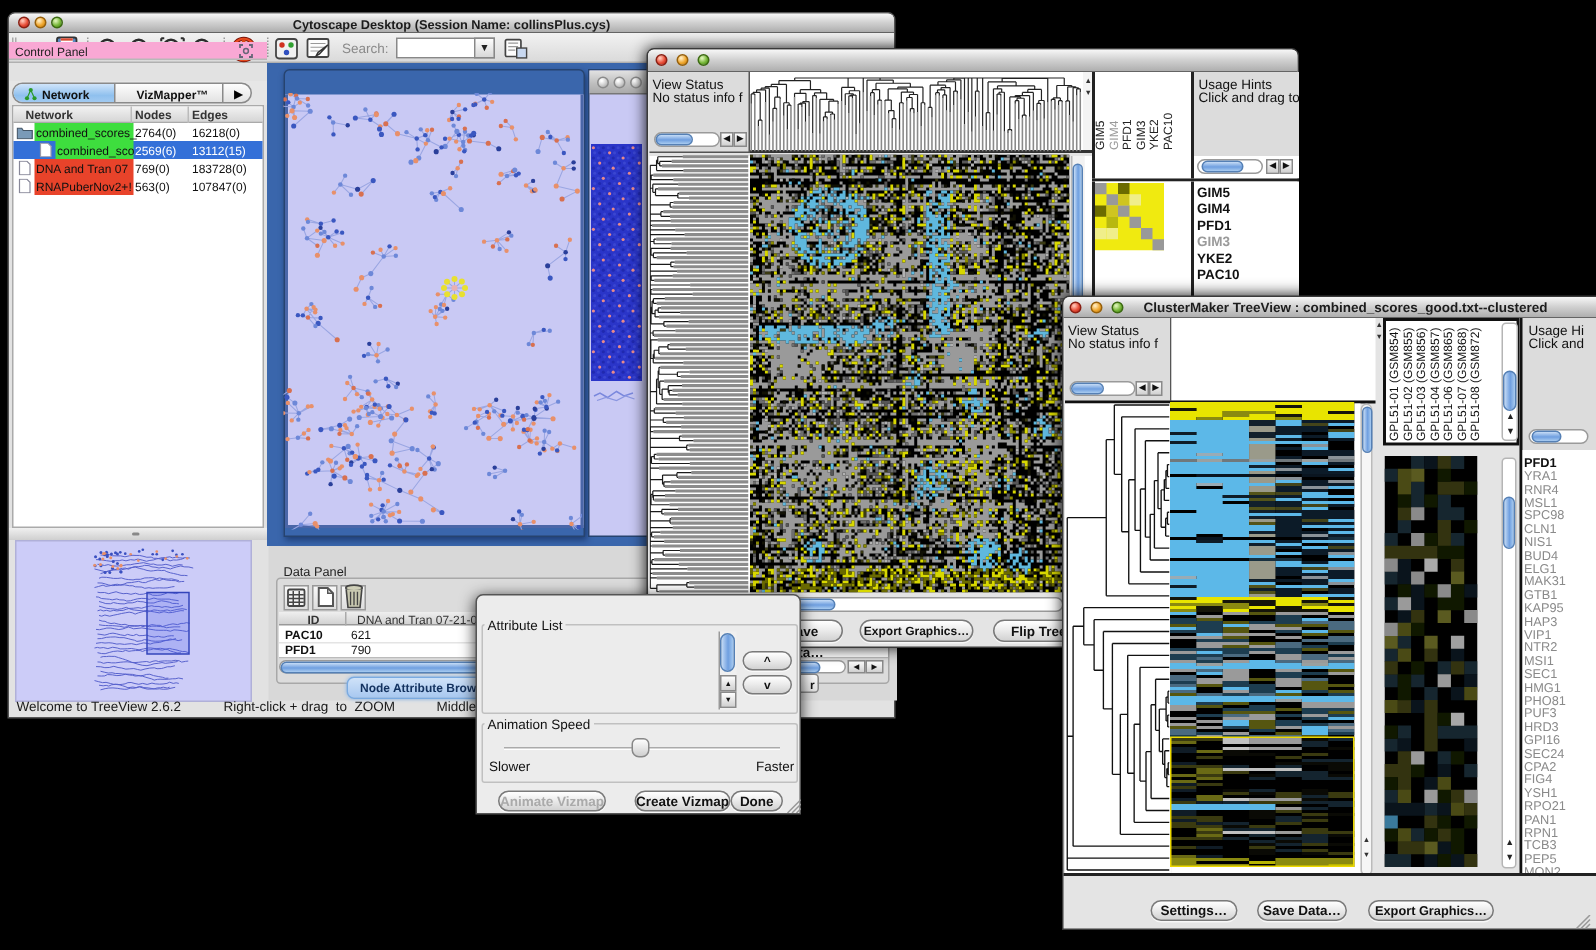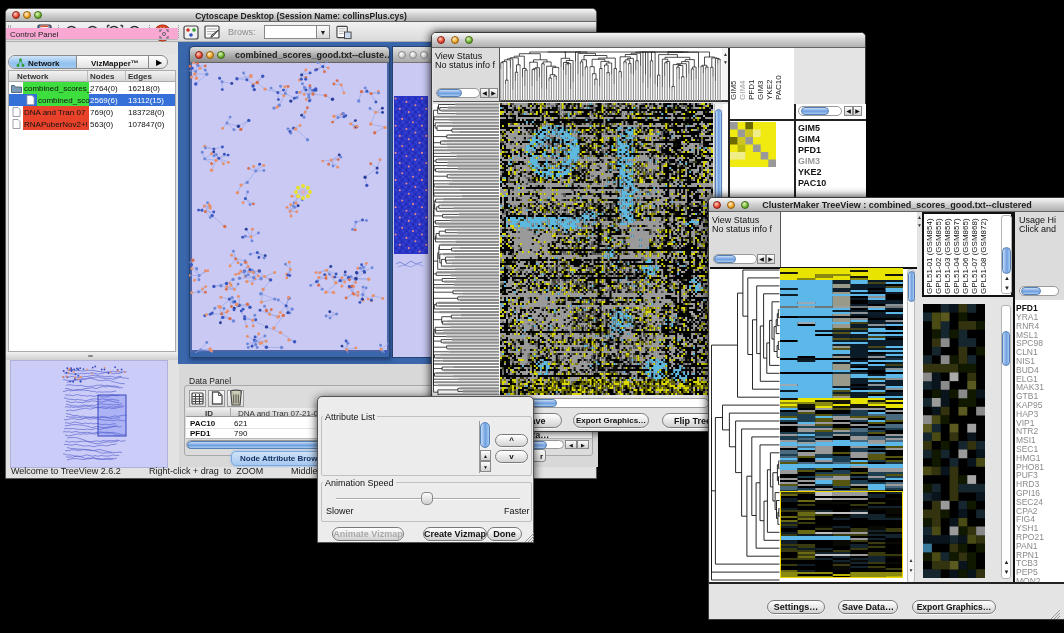--- a/index.html
+++ b/index.html
@@ -78,21 +78,21 @@
         <rect x="1" y="1" width="14" height="13" rx="2" fill="#f0f0f0" stroke="#444" stroke-width="1.2"></rect>
         <circle cx="5" cy="5" r="1.8" fill="#d03020"></circle>
         <circle cx="11" cy="5" r="1.8" fill="#30a030"></circle>
         <circle cx="8" cy="10" r="1.8" fill="#3050c0"></circle>
       </svg>
     <svg class="a" style="left:198px;top:3px" width="17" height="15" viewBox="0 0 17 15">
         <rect x="1" y="1" width="14" height="12" rx="1" fill="#fdfdfd" stroke="#444" stroke-width="1.2"></rect>
         <path d="M3 4h10M3 6.5h10M3 9h6" stroke="#999" stroke-width=".8"></path>
         <path d="M14.5 5 L9 11 l-2.2 1.2 L8 10z" fill="#e8e8e8" stroke="#333" stroke-width="1"></path>
       </svg>
-    <div class="t9" style="position:absolute;left:222px;top:5px;color:#8a8a8a">Brows:</div>
+    <div class="t9" style="position:absolute;left:222px;top:5px;color:#8a8a8a">Search:</div>
     <div class="a" style="left:258px;top:3px;width:66px;height:14px;background:#fff;border:1px solid #888"></div>
     <div class="a" style="left:310px;top:3px;width:14px;height:14px;background:linear-gradient(#fdfdfd,#d8d8d8);border:1px solid #888;font-size:7px;text-align:center;line-height:13px;color:#222">▼</div>
     <svg class="a" style="left:330px;top:3px" width="16" height="15" viewBox="0 0 17 15">
         <rect x="1" y="1" width="11" height="12" rx="1" fill="#fdfdfd" stroke="#444" stroke-width="1.2"></rect>
         <path d="M3 3.5h7M3 6h7M3 8.5h5" stroke="#999" stroke-width=".8"></path>
         <rect x="9" y="7" width="7" height="7" fill="#c8d8f0" stroke="#444" stroke-width="1"></rect>
       </svg>
   </div>
 
   <div class="a" style="left:0;top:19px;width:172px;height:12px;background:#f9a8d4;border-bottom:1px solid #b8b8b8">
@@ -295,26 +295,20 @@
       <div class="sab" style="left:380px;top:54px;width:12px;height:9px;font-size:5px;line-height:8px">◀</div>
       <div class="sab" style="left:392px;top:54px;width:12px;height:9px;font-size:5px;line-height:8px">▶</div>
     </div>
   </div>
   <div class="a" style="left:225px;top:442px;width:100px;height:15px;background:linear-gradient(#cfe2f8,#a8c8f0);border:1.5px solid #7aaae0;border-radius:5px;box-shadow:0 0 3px #88b8f0">
     <div class="t8" style="position:absolute;left:8px;top:2px;font-weight:bold;color:#13325f">Node Attribute Brows</div>
   </div>
 </div>
 
 <div class="a" style="left:189px;top:46px;width:201px;height:312px;border:1px solid #26436f;border-radius:4px 4px 0 0;box-shadow:1px 2px 4px rgba(0,20,60,.5)">
-  <div class="tbar a" style="left:0;top:0;width:100%;height:16px;background:linear-gradient(#dedede,#a8a8a8 60%,#8e8e8e)">
-    <div class="tl tlr" style="left:5px;top:4px"></div>
-    <div class="tl tlo" style="left:16px;top:4px"></div>
-    <div class="tl tlg" style="left:27px;top:4px"></div>
-    <div class="ttext" style="margin-top:3px;margin-left:45px;text-align:left;overflow:hidden;height:11px">combined_scores_good.txt--cluste…</div>
-  </div>
   <div class="a" style="left:0;top:16px;width:199px;height:289px;background:#c9c9f4;border:2px solid #4a66a8;border-top:none"></div>
 </div>
 <svg style="position:absolute;left:189px;top:62px" width="199" height="291" viewBox="189 62 199 291">
     <path stroke="#9aa6e2" stroke-width="0.7" fill="none" d="M252.7 320.2L253.2 326.0M252.7 320.2L244.6 318.6M252.7 320.2L254.8 315.3M252.7 320.2L244.7 316.6M252.7 320.2L266.5 326.9M266.5 326.9L280.5 332.6M280.5 332.6L294.6 341.7M294.6 341.7L288.9 339.9M200.6 349.8L206.8 342.5M200.6 349.8L211.4 350.9M200.6 349.8L192.2 354.8M200.6 349.8L210.1 349.0M210.1 349.0L216.7 359.9M216.7 359.9L231.8 371.9M231.8 371.9L240.7 371.8M240.7 371.8L248.2 380.1M338.0 117.4L342.1 114.1M338.0 117.4L332.6 122.1M338.0 117.4L344.0 116.8M338.0 117.4L345.8 115.7M338.0 117.4L334.0 116.2M334.0 116.2L343.2 113.4M336.7 313.9L326.1 316.0M336.7 313.9L330.0 318.0M336.7 313.9L329.8 311.7M298.0 196.2L302.3 199.9M298.0 196.2L294.1 203.0M298.0 196.2L291.9 196.2M298.0 196.2L296.0 203.3M213.9 149.1L204.8 146.2M213.9 149.1L205.3 147.9M213.9 149.1L222.4 147.0M218.8 158.2L223.4 163.8M218.8 158.2L228.1 155.1M218.8 158.2L224.4 154.3M218.8 158.2L216.3 154.6M218.8 158.2L213.7 151.9M218.8 158.2L228.4 162.4M218.8 158.2L213.9 155.7M373.3 295.6L368.2 299.1M373.3 295.6L382.8 298.5M373.3 295.6L371.7 300.7M222.1 81.7L231.8 83.5M222.1 81.7L219.6 78.2M222.1 81.7L222.3 89.6M375.7 112.2L382.5 112.4M375.7 112.2L370.0 108.5M375.7 112.2L382.4 108.2M375.7 112.2L370.8 124.0M370.8 124.0L384.9 127.4M384.9 127.4L374.7 132.7M244.6 318.8L255.8 319.8M244.6 318.8L246.7 326.4M244.6 318.8L241.3 311.0M195.7 71.4L187.6 70.7M195.7 71.4L191.5 77.2M195.7 71.4L197.4 63.7M195.7 71.4L189.9 66.2M195.7 71.4L199.9 68.4M195.7 71.4L192.2 68.2M195.7 71.4L196.4 78.3M196.4 78.3L194.7 73.9M194.7 73.9L206.8 74.2M206.8 74.2L195.8 84.0M326.4 270.2L329.5 274.2M326.4 270.2L330.8 266.5M326.4 270.2L316.0 272.6M326.4 270.2L333.7 277.0M326.4 270.2L336.1 274.0M326.4 270.2L319.8 272.9M326.4 270.2L335.8 282.8M335.8 282.8L348.6 277.5M305.1 112.1L307.4 107.8M305.1 112.1L304.0 117.4M305.1 112.1L301.7 115.3M239.9 305.1L233.1 302.2M239.9 305.1L238.4 296.4M239.9 305.1L234.2 308.2M239.9 305.1L234.0 309.9M239.9 305.1L243.1 309.3M239.9 305.1L238.8 305.4M238.8 305.4L247.4 304.3M247.4 304.3L250.0 307.2M250.0 307.2L236.8 304.4M350.7 123.7L354.7 127.5M350.7 123.7L357.0 127.0M350.7 123.7L355.4 120.6M350.7 123.7L356.1 127.0M350.7 123.7L356.8 126.3M254.4 340.0L255.6 344.8M254.4 340.0L247.4 336.4M254.4 340.0L255.8 344.6M254.4 340.0L261.9 342.7M254.4 340.0L257.2 347.5M254.4 340.0L252.1 346.2M254.4 340.0L266.4 347.3M266.4 347.3L281.6 347.5M251.0 236.8L258.4 233.0M251.0 236.8L246.2 229.2M251.0 236.8L252.0 240.9M251.0 236.8L242.7 237.2M251.0 236.8L245.4 236.1M251.0 236.8L252.4 229.3M293.6 128.0L287.9 128.9M293.6 128.0L290.8 133.2M293.6 128.0L300.1 125.5M293.6 128.0L289.9 131.4M293.6 128.0L295.6 129.0M295.6 129.0L307.5 139.7M199.2 275.5L188.8 275.4M199.2 275.5L207.7 270.8M199.2 275.5L205.3 271.0M199.2 275.5L194.5 280.3M199.2 275.5L198.9 279.8M199.2 275.5L191.9 268.6M199.2 275.5L196.6 268.7M196.6 268.7L191.3 264.8M191.3 264.8L192.9 260.3M192.9 260.3L179.1 269.7M179.1 269.7L177.4 274.3M226.9 123.0L230.1 117.1M226.9 123.0L222.6 128.4M226.9 123.0L234.0 129.8M226.9 123.0L238.4 126.2M238.4 126.2L248.8 120.4M248.8 120.4L240.8 129.4M341.3 85.0L337.1 80.6M341.3 85.0L343.9 92.9M341.3 85.0L333.9 84.0M301.6 74.7L305.9 70.0M301.6 74.7L299.4 80.0M301.6 74.7L306.0 77.6M301.6 74.7L305.7 79.2M301.6 74.7L310.1 72.9M301.6 74.7L301.4 79.3M246.9 79.8L250.9 75.6M246.9 79.8L253.5 84.2M246.9 79.8L243.6 73.0M246.9 79.8L236.9 78.7M236.9 78.7L250.9 76.4M342.0 277.7L345.2 272.0M342.0 277.7L341.9 286.3M342.0 277.7L334.9 277.1M342.0 277.7L344.6 282.0M212.2 313.1L204.8 315.7M212.2 313.1L206.3 314.7M212.2 313.1L214.9 308.2M305.9 89.8L304.1 94.4M305.9 89.8L315.8 90.2M305.9 89.8L312.2 90.3M305.9 89.8L308.9 97.2M305.9 89.8L302.4 83.7M305.9 89.8L296.7 92.5M305.9 89.8L304.6 87.6M304.6 87.6L296.8 97.6M296.8 97.6L290.8 101.1M317.6 281.1L326.0 276.0M317.6 281.1L318.6 285.2M317.6 281.1L322.2 289.2M317.6 281.1L310.7 285.4M235.7 258.7L230.0 266.0M235.7 258.7L233.4 251.2M235.7 258.7L238.0 262.8M235.7 258.7L231.5 255.3M235.7 258.7L245.1 260.9M235.7 258.7L241.2 264.8M322.8 66.4L324.5 71.8M322.8 66.4L326.8 61.5M322.8 66.4L328.1 67.9M322.8 66.4L315.6 70.0M322.8 66.4L316.9 69.1M322.8 66.4L316.8 69.6M322.8 66.4L317.8 62.5M255.0 278.5L252.3 270.1M255.0 278.5L252.2 283.7M255.0 278.5L248.2 274.8M362.8 294.6L354.2 294.5M362.8 294.6L371.4 300.3M362.8 294.6L363.0 300.2M362.8 294.6L366.1 288.0M362.8 294.6L362.4 299.2M362.8 294.6L359.9 302.4M362.8 294.6L363.1 287.1M371.1 93.6L378.4 91.5M371.1 93.6L378.6 93.1M371.1 93.6L375.9 102.0M371.1 93.6L365.2 88.0M371.1 93.6L366.9 91.3M371.1 93.6L361.5 91.6M361.5 91.6L358.7 101.0M255.8 171.0L253.7 166.5M255.8 171.0L263.7 165.4M255.8 171.0L263.9 170.5M255.8 171.0L248.6 168.4M255.8 171.0L259.7 164.2M255.8 171.0L247.2 182.4M247.2 182.4L241.1 185.1M241.1 185.1L237.4 192.8M264.6 276.6L270.1 279.8M264.6 276.6L274.6 272.5M264.6 276.6L258.6 270.9M264.6 276.6L258.2 276.0M264.6 276.6L270.6 279.9M270.6 279.9L263.1 289.4M263.1 289.4L261.4 302.1M261.4 302.1L274.8 299.1M274.8 299.1L260.8 293.8M353.1 293.6L346.1 298.0M353.1 293.6L349.0 287.8M353.1 293.6L349.3 286.5M353.1 293.6L351.4 286.8M353.1 293.6L358.0 292.3M353.1 293.6L357.8 295.6M353.1 293.6L353.7 286.5M318.8 277.4L324.7 274.6M318.8 277.4L316.5 281.8M318.8 277.4L326.0 278.4M355.9 278.2L357.0 273.2M355.9 278.2L351.0 276.7M355.9 278.2L349.4 279.8M355.9 278.2L345.2 275.1M355.9 278.2L351.9 286.1M355.9 278.2L355.7 282.4M355.9 278.2L364.5 272.4M355.9 278.2L368.7 279.2M368.7 279.2L356.0 278.9M356.0 278.9L340.2 280.6M340.2 280.6L325.9 292.2M325.9 292.2L333.5 292.4M234.5 289.3L238.1 284.1M234.5 289.3L231.0 285.4M234.5 289.3L226.9 286.6M234.5 289.3L226.3 289.2M234.5 289.3L230.0 283.5M234.5 289.3L220.9 285.8M220.9 285.8L213.9 286.4M213.9 286.4L226.5 283.5M226.5 283.5L233.1 279.4M245.4 198.5L253.4 203.9M245.4 198.5L247.7 192.0M245.4 198.5L243.0 202.6M245.4 198.5L250.1 204.6M377.1 168.1L377.0 172.7M377.1 168.1L370.7 163.8M377.1 168.1L379.9 159.8M377.1 168.1L365.1 177.2M365.1 177.2L366.8 185.4M257.3 252.5L250.4 254.2M257.3 252.5L258.9 257.5M257.3 252.5L265.2 255.8M257.3 252.5L264.1 258.0M381.0 349.3L388.4 343.7M381.0 349.3L388.6 356.0M381.0 349.3L383.8 354.9M381.0 349.3L380.6 345.3M381.0 349.3L385.8 351.4M248.1 266.4L246.2 262.5M248.1 266.4L244.4 271.2M248.1 266.4L240.8 271.2M248.1 266.4L249.7 271.2M248.1 266.4L245.3 262.4M248.1 266.4L253.9 272.2M248.1 266.4L261.1 278.7M261.1 278.7L246.9 281.6M229.3 298.9L220.9 297.3M229.3 298.9L231.5 306.5M229.3 298.9L234.8 301.7M229.3 298.9L237.0 304.5M237.0 304.5L232.1 297.6M232.1 297.6L220.3 307.3M198.6 291.8L205.4 292.3M198.6 291.8L205.7 286.6M198.6 291.8L202.6 289.0M198.6 291.8L191.7 292.7M308.8 94.7L314.1 90.3M308.8 94.7L306.3 99.5M308.8 94.7L310.0 87.8M308.8 94.7L299.7 92.4M308.8 94.7L310.1 99.9M308.8 94.7L309.5 100.9M308.8 94.7L309.9 85.7M308.8 94.7L315.8 88.9M315.8 88.9L313.0 94.0M313.0 94.0L325.5 95.5M325.5 95.5L332.5 99.2M269.6 314.3L266.4 310.3M269.6 314.3L271.3 309.6M269.6 314.3L277.9 317.2M269.6 314.3L260.0 310.2M269.6 314.3L264.5 306.2M269.6 314.3L266.5 310.9M269.6 314.3L278.8 316.2M285.3 93.5L288.0 86.5M285.3 93.5L280.5 86.2M285.3 93.5L284.8 86.8M285.3 93.5L294.4 98.2M285.3 93.5L279.2 105.3M279.2 105.3L274.0 108.1M274.0 108.1L277.2 107.1M244.0 272.0L245.2 276.5M244.0 272.0L245.9 276.0M244.0 272.0L238.9 273.6M244.0 272.0L253.1 272.5M244.0 272.0L235.7 274.4M244.0 272.0L249.9 269.7M244.0 272.0L259.4 271.0M259.4 271.0L253.7 277.7M253.7 277.7L239.5 278.3M364.2 271.3L366.3 263.4M364.2 271.3L372.1 267.8M364.2 271.3L356.5 272.5M364.2 271.3L361.6 264.7M364.2 271.3L363.3 267.2M364.2 271.3L357.9 268.2M364.2 271.3L360.4 268.2M331.3 160.1L337.7 167.2M331.3 160.1L333.1 166.0M331.3 160.1L322.7 161.1M331.3 160.1L328.6 164.3M331.3 160.1L339.3 154.9M331.3 160.1L338.2 159.6M331.3 160.1L340.9 157.1M290.1 211.2L287.1 207.4M290.1 211.2L296.8 211.7M290.1 211.2L290.6 204.7M290.1 211.2L298.1 205.8M290.1 211.2L293.2 206.0M290.1 211.2L291.1 216.0M290.1 211.2L294.9 207.2M204.4 205.9L210.1 208.2M204.4 205.9L210.3 206.4M204.4 205.9L201.9 210.2M204.4 205.9L207.6 202.7M204.4 205.9L212.1 215.6M212.1 215.6L224.8 226.5M290.4 269.6L289.8 275.6M290.4 269.6L286.7 274.2M290.4 269.6L286.8 277.9M290.4 269.6L285.5 264.3M290.4 269.6L287.9 275.1M290.4 269.6L289.2 262.3M204.7 158.8L211.5 153.7M204.7 158.8L202.2 152.3M204.7 158.8L211.6 163.8M204.7 158.8L216.1 160.4M216.1 160.4L211.6 170.2M346.7 349.5L355.8 347.9M346.7 349.5L347.9 343.2M346.7 349.5L348.1 354.3M346.7 349.5L342.0 346.1M346.7 349.5L346.1 341.0M205.3 211.6L213.7 212.0M205.3 211.6L198.6 210.1M205.3 211.6L209.1 204.7M205.3 211.6L210.3 217.4M255.8 341.0L248.2 347.5M255.8 341.0L247.5 343.9M255.8 341.0L255.1 336.9M255.8 341.0L264.9 336.0M255.8 341.0L266.1 341.3M255.8 341.0L258.7 334.0M255.8 341.0L260.0 343.5M277.8 92.4L271.0 88.1M277.8 92.4L283.9 95.7M277.8 92.4L278.4 99.6M277.8 92.4L283.5 90.1M277.8 92.4L265.0 89.1M265.0 89.1L257.2 82.5M257.2 82.5L262.7 76.2M262.7 76.2L253.0 86.0M253.0 86.0L254.3 89.6M221.6 313.8L220.4 322.8M221.6 313.8L210.3 314.3M221.6 313.8L218.8 306.4M221.6 313.8L227.9 310.9M221.6 313.8L226.5 312.2M221.6 313.8L224.0 308.5M221.6 313.8L233.5 321.0M233.5 321.0L229.9 318.6M229.9 318.6L222.8 317.4M286.1 305.7L288.5 297.7M286.1 305.7L278.3 300.0M286.1 305.7L280.3 312.6M286.1 305.7L289.2 298.3M286.1 305.7L288.7 297.8M286.1 305.7L289.8 313.0M286.1 305.7L287.9 312.8M286.1 305.7L292.2 309.1M292.2 309.1L283.3 315.5M283.3 315.5L273.9 328.0M198.0 65.6L205.4 70.3M198.0 65.6L193.7 62.9M198.0 65.6L205.2 66.0M355.9 222.0L352.5 229.4M355.9 222.0L362.5 219.9M355.9 222.0L355.2 229.9M355.9 222.0L366.5 220.5M303.0 192.0L310.0 192.0M303.0 192.0L308.0 196.2M303.0 192.0L303.0 198.0M303.0 192.0L298.1 196.2M303.0 192.0L296.0 192.0M303.0 192.0L298.0 187.8M303.0 192.0L303.0 186.0M303.0 192.0L307.9 187.7"></path>
     <circle cx="252.7" cy="320.2" r="1.5" fill="#e8906a"></circle>
     <circle cx="253.2" cy="326.0" r="1.45" fill="#e8906a"></circle>
     <circle cx="244.6" cy="318.6" r="1.45" fill="#6d88d8"></circle>
     <circle cx="254.8" cy="315.3" r="1.45" fill="#6d88d8"></circle>
     <circle cx="244.7" cy="316.6" r="1.45" fill="#3a57c0"></circle>
     <circle cx="266.5" cy="326.9" r="1.7" fill="#2a3f9a"></circle>
@@ -1284,20 +1278,24 @@
   <div class="a" style="left:296px;top:15px;width:66px;height:71px;background:#fff;border-left:2px solid #222"></div>
   <svg class="a" style="left:296px;top:15px" width="66" height="71" viewBox="0 0 66 71">
     <text transform="rotate(-90 8 52) translate(8 52)" x="0" y="0" font-size="8" fill="#222" font-family="Liberation Sans">GIM5</text>
     <text transform="rotate(-90 17 52) translate(17 52)" x="0" y="0" font-size="8" fill="#9a9a9a" font-family="Liberation Sans">GIM4</text>
     <text transform="rotate(-90 26 52) translate(26 52)" x="0" y="0" font-size="8" fill="#222" font-family="Liberation Sans">PFD1</text>
     <text transform="rotate(-90 35 52) translate(35 52)" x="0" y="0" font-size="8" fill="#222" font-family="Liberation Sans">GIM3</text>
     <text transform="rotate(-90 44 52) translate(44 52)" x="0" y="0" font-size="8" fill="#222" font-family="Liberation Sans">YKE2</text>
     <text transform="rotate(-90 53 52) translate(53 52)" x="0" y="0" font-size="8" fill="#222" font-family="Liberation Sans">PAC10</text>
   </svg>
 
+  <div class="a" style="left:362px;top:15px;width:72px;height:56px;background:#dcdcdc;border-left:2px solid #222">
+    <div class="t9" style="position:absolute;left:3px;top:3px">Usage Hints</div>
+    <div class="t9" style="position:absolute;left:3px;top:12px">Click and drag to</div>
+  </div>
   <div class="a" style="left:362px;top:71px;width:72px;height:15px;background:#fff;border-left:2px solid #222">
     <div class="trkh a" style="left:2px;top:2px;width:44px;height:10px"></div>
     <div class="athh a" style="left:5px;top:3px;width:28px;height:8px"></div>
     <div class="sab" style="left:48px;top:2px;width:9px;height:10px;font-size:6px;line-height:9px">◀</div>
     <div class="sab" style="left:57px;top:2px;width:9px;height:10px;font-size:6px;line-height:9px">▶</div>
   </div>
 
   <div class="a" style="left:296px;top:86px;width:138px;height:2px;background:#222"></div>
 
   <div class="a" style="left:1px;top:71px;width:67px;height:292px;background:#fff"></div>

